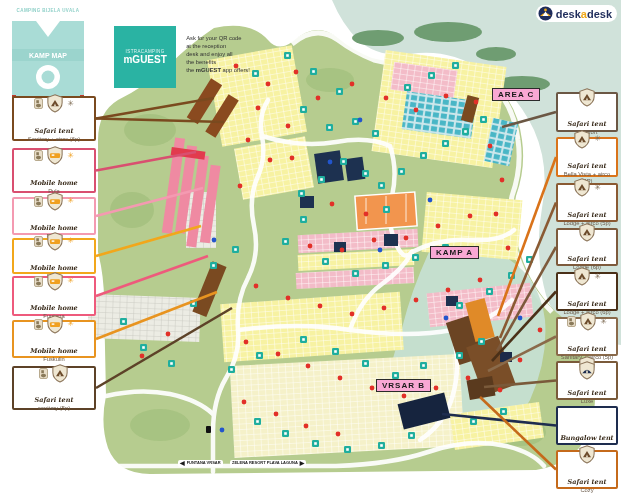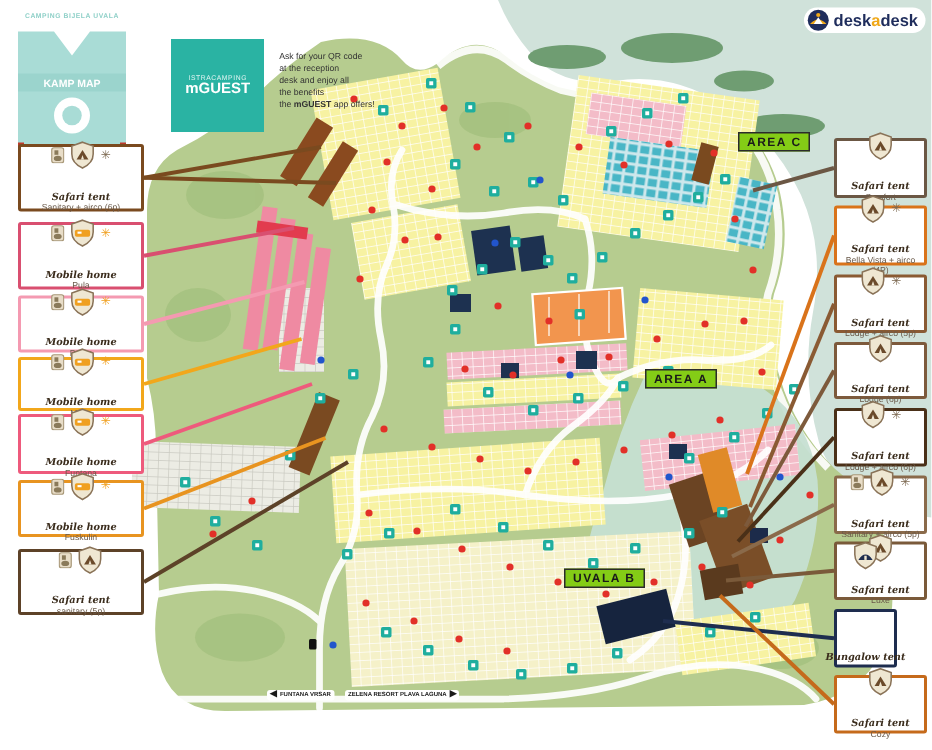--- a/index.html
+++ b/index.html
@@ -27,21 +27,21 @@
   .legend-box{position:absolute;z-index:4;background:#fff;border:2.5px solid #888;
               border-radius:2px;display:flex;flex-direction:column;align-items:center;
               justify-content:center;text-align:center;box-sizing:border-box;padding:1px 1px;}
   .legend-icons{display:flex;align-items:center;gap:3px;height:18px;}
   .legend-type{font-family:"DejaVu Serif",serif;font-style:italic;font-weight:bold;
                font-size:6.5px;color:#3a2c1c;margin-top:14px;white-space:nowrap;}
   .legend-name{font-size:5.8px;color:#6a5a4a;line-height:6.5px;margin-top:1px;}
   .airco-glyph{font-size:8px;line-height:8px;}
 
   
-  .area-label{position:absolute;z-index:2;background:#84cc16;border:1.5px solid #2b2b2b;
+  .area-label{position:absolute;z-index:2;background:#f9a8d4;border:1.5px solid #2b2b2b;
               font-size:8px;font-weight:bold;letter-spacing:1px;color:#1a1a1a;
               padding:1px 5px;white-space:nowrap;}
   .road-sign{position:absolute;z-index:2;background:#fff;border-radius:2px;color:#1a1a1a;
              font-size:4px;font-weight:bold;line-height:4.5px;padding:1px 2px;
              display:flex;align-items:center;gap:2px;white-space:nowrap;}
   .road-sign .arrow{font-size:6px;}
   .gate-icon{position:absolute;z-index:2;width:5px;height:7px;background:#111;border-radius:1px;}
 </style>
 </head>
 <body>
@@ -394,22 +394,22 @@
 <div class="easyatent">
   <svg width="15" height="15" viewBox="0 0 15 15">
     <circle cx="7.5" cy="7.5" r="7" fill="#1f2d5c"></circle>
     <path d="M2,10 Q7.5,4 13,10 Z" fill="#f0a818"></path>
     <path d="M4.5,10 L7.5,5.5 L10.5,10 Z" fill="#ffffff"></path>
     <circle cx="7.5" cy="4" r="1.4" fill="#f0a818"></circle>
   </svg>
   <span class="wordmark"><span>desk</span><span class="a">a</span><span>desk</span></span>
 </div>
 
-<div class="area-label" style="left:430px;top:246px">AREA A</div>
-<div class="area-label" style="left:376px;top:379px">UVALA B</div>
+<div class="area-label" style="left:430px;top:246px">KAMP A</div>
+<div class="area-label" style="left:376px;top:379px">VRSAR B</div>
 <div class="area-label" style="left:492px;top:88px">AREA C</div>
 
 <div class="road-sign" style="left:178px;top:460px">
   <span class="arrow">◀</span>
   <span>FUNTANA VRSAR</span>
 </div>
 <div class="road-sign" style="left:230px;top:460px">
   <span>ZELENA RESORT PLAVA LAGUNA</span>
   <span class="arrow">▶</span>
 </div>
@@ -612,21 +612,21 @@
     <div class="legend-icons">
       <svg width="18" height="19" viewBox="0 0 22 24">
         <path d="M11,1 L20,4.2 V11 C20,17 16,20.5 11,22.8 C6,20.5 2,17 2,11 V4.2 Z" fill="#efe7d2" stroke="#8a7358" stroke-width="1.3"></path>
         <path d="M6,15.5 L11,7.5 L16,15.5 Z" fill="#6b4a2a"></path>
         <path d="M9.7,15.5 L11,11.8 L12.3,15.5 Z" fill="#efe7d2"></path>
       </svg>
     </div>
     <div class="legend-type">Safari tent</div>
     <div class="legend-name">Luxe</div>
   </div>
-<div class="legend-box" style="left: 556px; top: 406px; width: 42px; height: 39px; border-color: rgb(30, 45, 79); gap: 40px;">
+<div class="legend-box" style="left: 556px; top: 406px; width: 62px; height: 39px; border-color: rgb(30, 45, 79); gap: 40px;">
     <div class="legend-icons">
       <svg width="18" height="19" viewBox="0 0 22 24">
         <path d="M11,1 L20,4.2 V11 C20,17 16,20.5 11,22.8 C6,20.5 2,17 2,11 V4.2 Z" fill="#efe7d2" stroke="#8a7358" stroke-width="1.3"></path>
         <path d="M5,15.5 Q11,6.5 17,15.5 Z" fill="#1e2d4f"></path>
         <rect x="10" y="12" width="2" height="3.5" fill="#efe7d2"></rect>
       </svg>
     </div>
     <div class="legend-type">Bungalow tent</div>
     <div class="legend-name">Luxe</div>
   </div>

